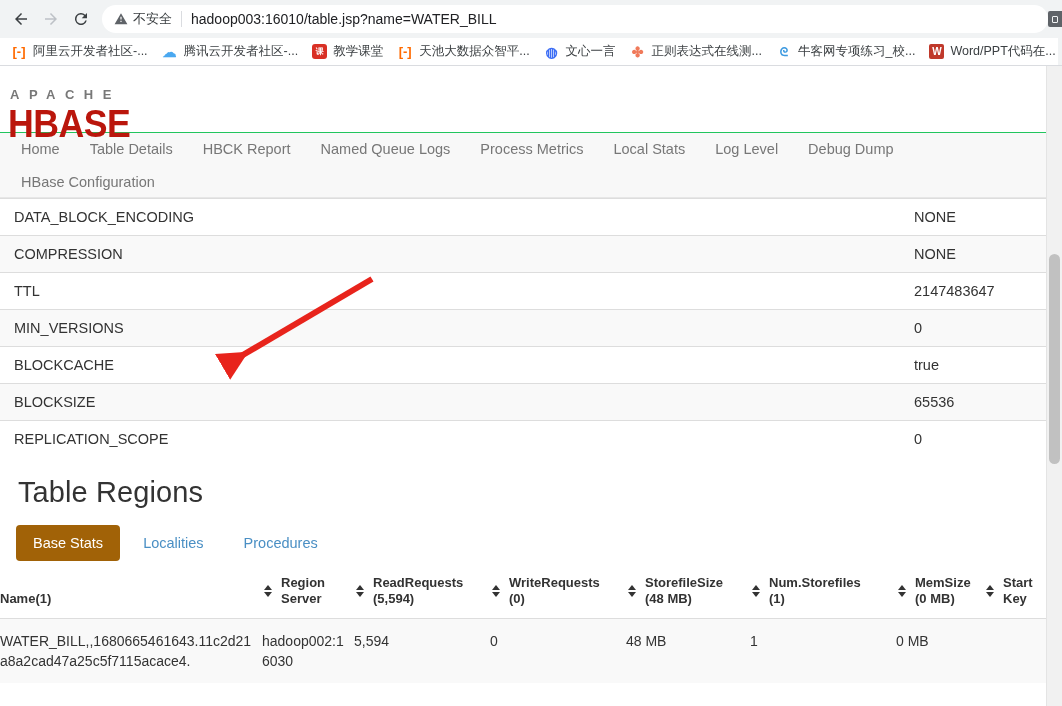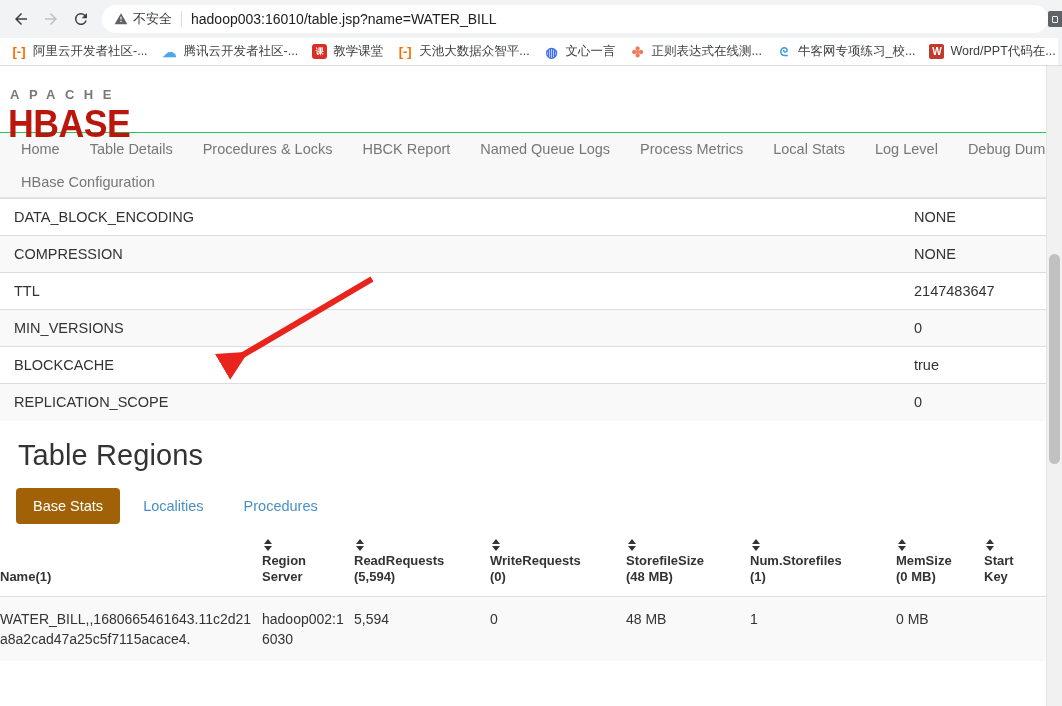--- a/index.html
+++ b/index.html
@@ -244,21 +244,21 @@
   }
   .regions-table th {
     font-size: 13px;
     font-weight: 700;
     color: #333;
     text-align: left;
     vertical-align: bottom;
     padding: 0 0 10px 0;
     position: relative;
   }
-  .th-inner { display: flex; align-items: flex-start; flex-direction: column; }
+  .th-inner { display: flex; align-items: center; }
   .sort-arrows {
     display: inline-block;
     width: 12px;
     flex: 0 0 auto;
     margin-right: 7px;
     position: relative;
     height: 15px;
   }
   .sort-arrows::before, .sort-arrows::after {
     content: "";
@@ -403,21 +403,20 @@
 
     <div class="logo-area">
       <div class="logo-apache">APACHE</div>
       <div class="logo-hbase">HBASE</div>
     </div>
 
     <div class="navbar">
       <div class="nav-row">
         <span class="nav-item">Home</span>
         <span class="nav-item">Table Details</span>
-        <span class="nav-item">Procedures &amp; Locks</span>
         <span class="nav-item">HBCK Report</span>
         <span class="nav-item">Named Queue Logs</span>
         <span class="nav-item">Process Metrics</span>
         <span class="nav-item">Local Stats</span>
         <span class="nav-item">Log Level</span>
         <span class="nav-item">Debug Dump</span>
 
       </div>
       <div class="nav-row">
         <span class="nav-item">HBase Configuration</span>
@@ -438,20 +437,24 @@
           <td class="attr-name">TTL</td>
           <td class="attr-val">2147483647</td>
         </tr>
         <tr>
           <td class="attr-name">MIN_VERSIONS</td>
           <td class="attr-val">0</td>
         </tr>
         <tr>
           <td class="attr-name">BLOCKCACHE</td>
           <td class="attr-val">true</td>
+        </tr>
+        <tr>
+          <td class="attr-name">BLOCKSIZE</td>
+          <td class="attr-val">65536</td>
         </tr>
         <tr>
           <td class="attr-name">REPLICATION_SCOPE</td>
           <td class="attr-val">0</td>
         </tr>
       </tbody>
     </table>
 
     <div class="regions-title">Table Regions</div>
 

